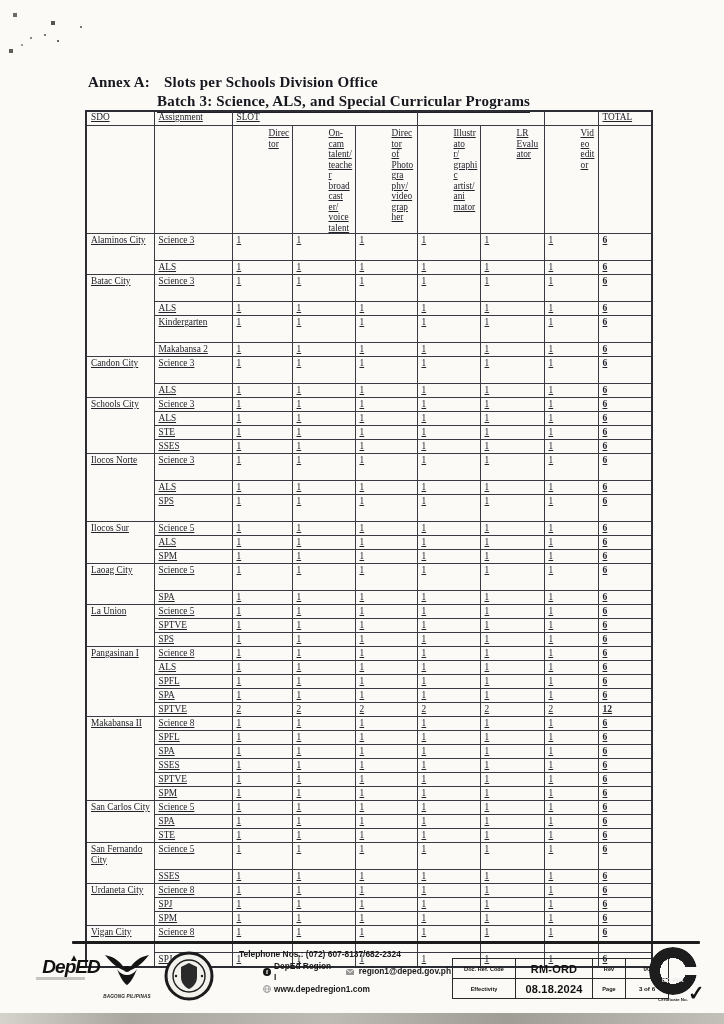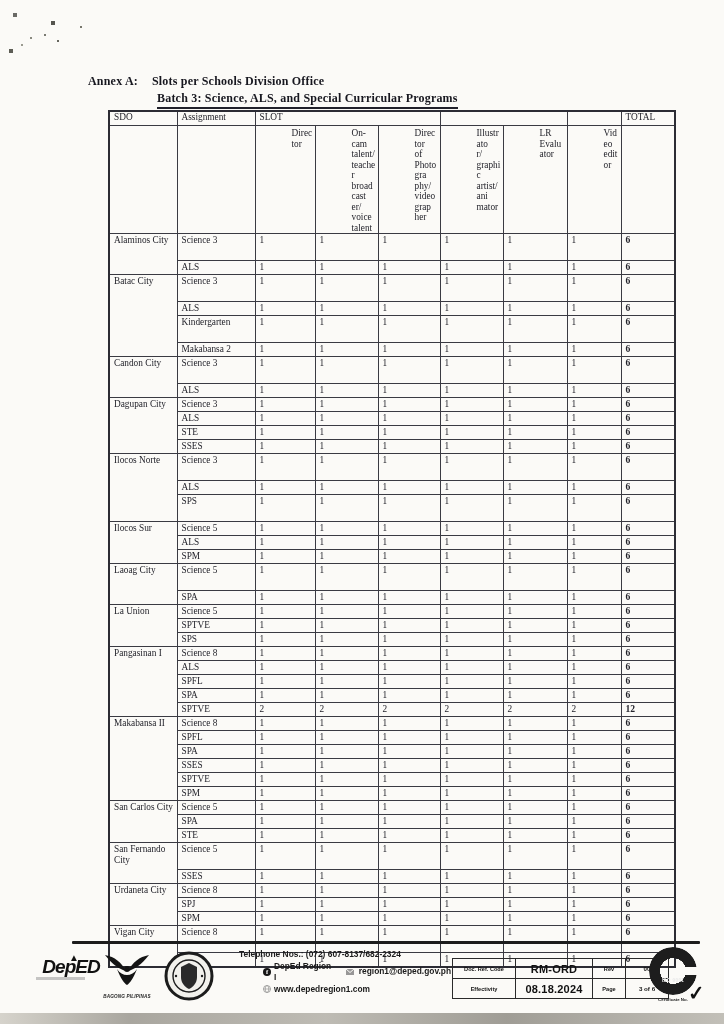--- a/index.html
+++ b/index.html
@@ -8,29 +8,29 @@
     background:#fbfaf7;
     font-family:"Liberation Serif", serif;
     color:#23232b;
   }
   
   .speckles{position:absolute;left:0;top:0;width:2px;height:2px;background:transparent;
     box-shadow:14px 14px 0 1px #6a6a66, 52px 22px 0 1px #55554f, 44px 34px 0 0 #7a7a72,
                30px 37px 0 0 #8a8a80, 57px 40px 0 0 #66665e, 10px 50px 0 1px #5d5d55,
                80px 26px 0 0 #77776d, 21px 44px 0 0 #9a9a90;}
   
-  .title-block{position:absolute;left:88px;top:74px;font-weight:bold;font-size:12px;letter-spacing:.2px;color:#17171f;}
+  .title-block{position:absolute;left:88px;top:74px;font-weight:bold;font-size:15px;letter-spacing:.2px;color:#17171f;}
   .title-line1{white-space:nowrap;}
   .annex-label{margin-right:14px;}
   .title-line2{margin-left:69px;margin-top:2px;display:inline-block;border-bottom:2px solid #20202a;padding-bottom:1px;white-space:nowrap;text-align:center;}
   
   table.slots{
-    position:absolute;left:108px;top:110px;width:566px;
+    position:absolute;left:85px;top:110px;width:566px;
     border-collapse:collapse;table-layout:fixed;
-    font-size:9.3px;line-height:10.5px;color:#23232b;
+    font-size:9.3px;line-height:10.5px;color:#23232b;text-decoration:underline;
   }
   table.slots th, table.slots td{
     border:1px solid #3a3a42;
     vertical-align:top;text-align:left;
     padding:1px 2px 0 4px;
     overflow:hidden;
   }
   table.slots{border:2px solid #2c2c34;}
   col.c-sdo{width:68px;} col.c-assign{width:78px;}
   col.c-r0{width:60px;} col.c-r1{width:63px;} col.c-r2{width:62px;}
@@ -223,21 +223,21 @@
         <td class="assign-cell">ALS</td>
         <td class="num">1</td>
         <td class="num">1</td>
         <td class="num">1</td>
         <td class="num">1</td>
         <td class="num">1</td>
         <td class="num">1</td>
         <td class="total">6</td>
       </tr>
       <tr>
-        <td rowspan="4" class="sdo-cell">Dagupan City</td>
+        <td rowspan="4" class="sdo-cell">Schools City</td>
         <td class="assign-cell">Science 3</td>
         <td class="num">1</td>
         <td class="num">1</td>
         <td class="num">1</td>
         <td class="num">1</td>
         <td class="num">1</td>
         <td class="num">1</td>
         <td class="total">6</td>
       </tr>
       <tr>

